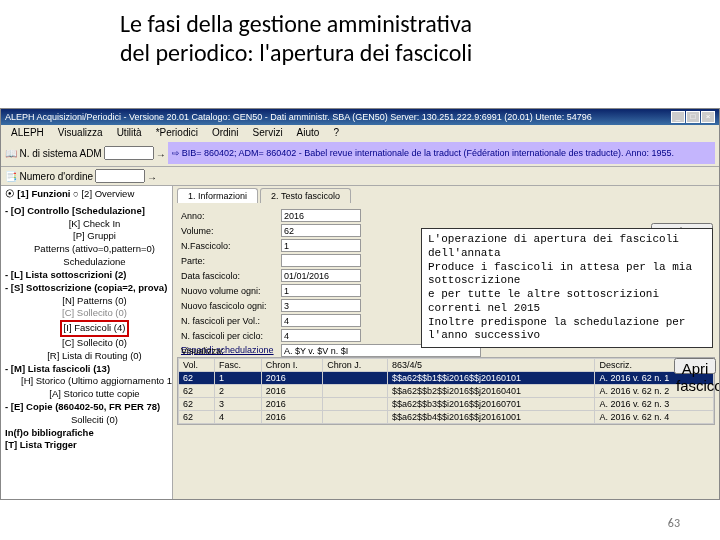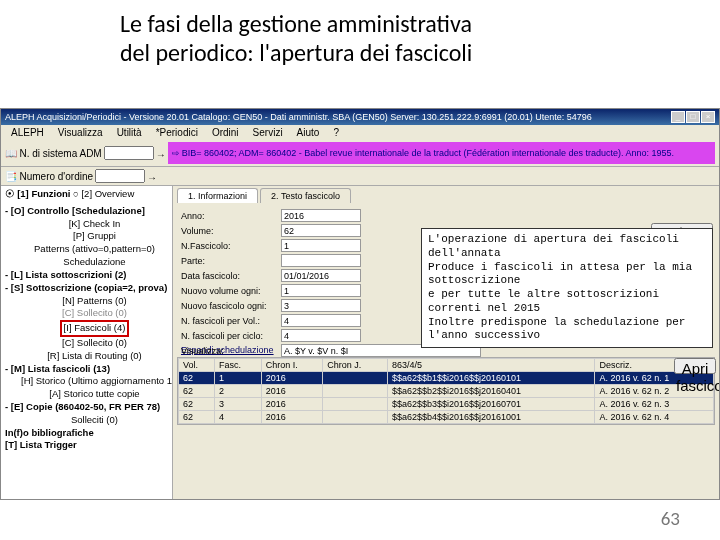--- a/index.html
+++ b/index.html
@@ -7,21 +7,21 @@
 .slide-title { font-family: Calibri, sans-serif; font-size: 24px; font-weight: 400; padding: 10px 0 0 120px; line-height: 1.2; }
 .app-window { position: absolute; top: 108px; left: 0; right: 0; bottom: 40px; border: 1px solid #888; background: #ece9d8; display: flex; flex-direction: column; }
 .titlebar { background: linear-gradient(#0a246a, #3a6ea5); color: #fff; font-size: 9px; padding: 2px 4px; display: flex; justify-content: space-between; align-items: center; height: 16px; gap: 36px; }
 .winbtns { display: flex; gap: 1px; }
 .winbtn { width: 14px; height: 12px; background: #ccc; border: 1px solid #fff; font-size: 8px; text-align: center; line-height: 10px; }
 .menubar { display: flex; gap: 2px; padding: 1px 4px; background: #ece9d8; font-size: 10px; }
 .menubar span { padding: 1px 6px; }
 .toolbar { display: flex; gap: 2px; padding: 2px 4px; background: #ece9d8; border-bottom: 1px solid #aaa; align-items: center; }
 .toolbar .fld { display: flex; align-items: center; gap: 2px; }
 .toolbar input { width: 50px; height: 14px; font-size: 9px; }
-.bibinfo { background: #d946ef; padding: 6px 4px; font-size: 9px; color: #008; flex: 1; }
+.bibinfo { background: #c4b5fd; padding: 6px 4px; font-size: 9px; color: #008; flex: 1; }
 .body-area { display: flex; flex: 1; overflow: hidden; }
 .sidebar { width: 172px; background: #fff; border-right: 1px solid #aaa; padding: 2px 4px; font-size: 9.5px; line-height: 1.35; overflow: hidden; }
 .sidebar .node { white-space: nowrap; }
 .sidebar .bold { font-weight: bold; }
 .sidebar .ind1 { padding-left: 16px; text-align: center; }
 .sidebar .hlbox { border: 2px solid #c00; display: inline-block; padding: 0 2px; }
 .main { flex: 1; background: #ece9d8; display: flex; flex-direction: column; position: relative; }
 .tabs { display: flex; gap: 2px; padding: 2px 4px 0; font-size: 9px; }
 .tab { background: #ece9d8; border: 1px solid #aaa; border-bottom: none; padding: 2px 10px; border-radius: 3px 3px 0 0; }
 .tab.active { background: #fff; }
@@ -33,21 +33,21 @@
 .form-btns { position: absolute; top: 20px; right: 6px; display: flex; flex-direction: column; gap: 2px; }
 .form-btns button { width: 62px; height: 16px; font-size: 9px; }
 .overlay { position: absolute; top: 25px; right: 6px; left: 248px; background: #fff; border: 1px solid #333; padding: 4px 6px; font-size: 11px; font-family: Liberation Mono, monospace; line-height: 1.25; z-index: 5; }
 .expand-link { font-size: 9px; color: #006; text-decoration: underline; padding: 2px 8px; }
 .grid { border: 1px solid #aaa; margin: 0 4px; font-size: 9px; }
 .grid table { width: 100%; border-collapse: collapse; }
 .grid th, .grid td { border: 1px solid #ccc; padding: 1px 4px; text-align: left; font-size: 9px; font-weight: normal; }
 .grid th { background: #ece9d8; }
 .grid tr.sel td { background: #0a246a; color: #fff; }
 .grid-btn { position: absolute; right: 6px; bottom: 60px; width: 42px; height: 16px; font-size: 15px; }
-.page-num { position: absolute; right: 40px; bottom: 10px; font-size: 19px; color: #777; font-family: Calibri, sans-serif; }
+.page-num { position: absolute; right: 40px; bottom: 10px; font-size: 12px; color: #777; font-family: Calibri, sans-serif; }
 </style>
 </head>
 <body>
 
 <div class="slide-title">
   <div>Le fasi della gestione amministrativa</div>
   <div>del periodico: l'apertura dei fascicoli</div>
 </div>
 
 <div class="app-window">

